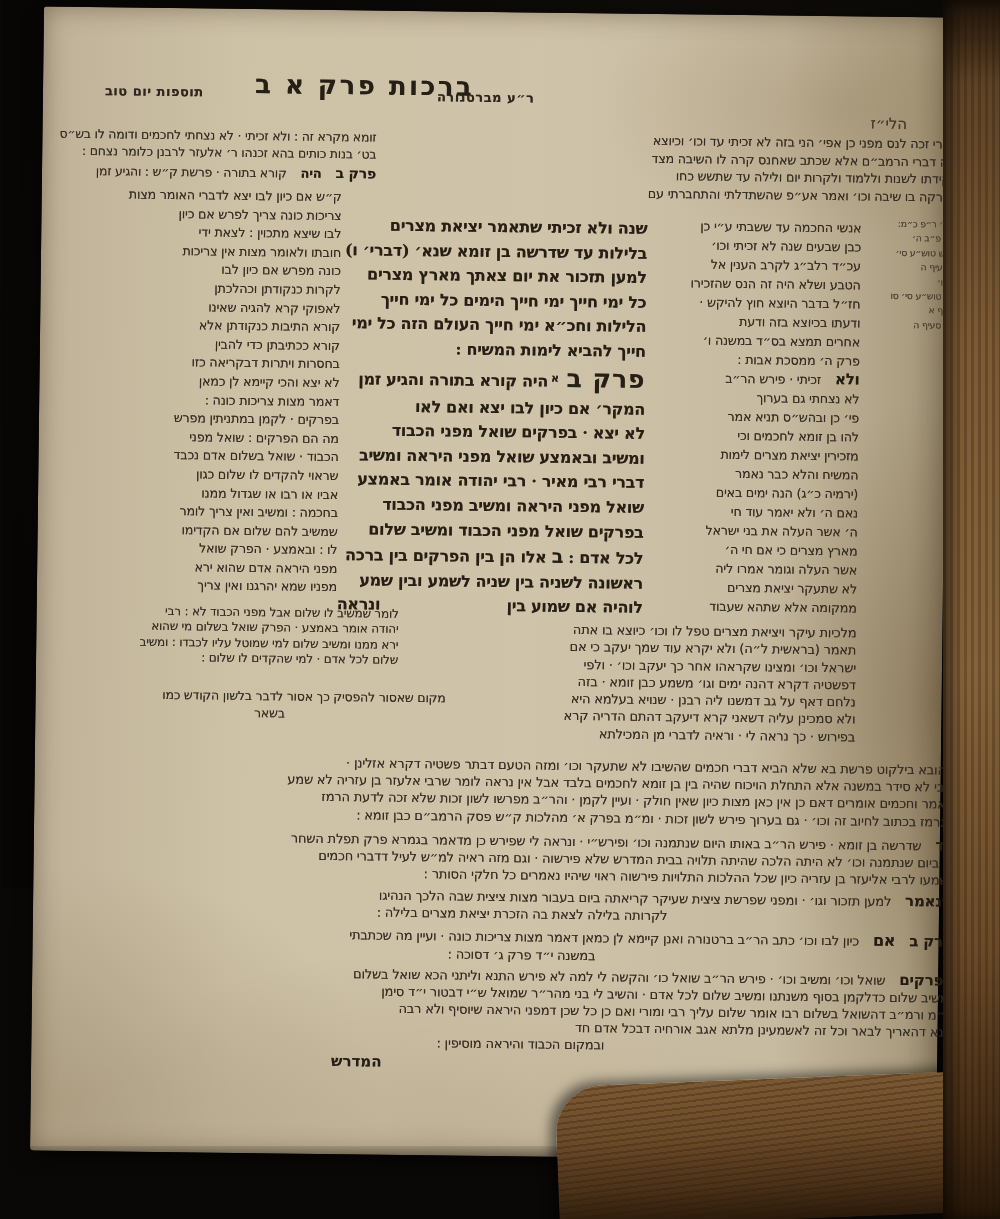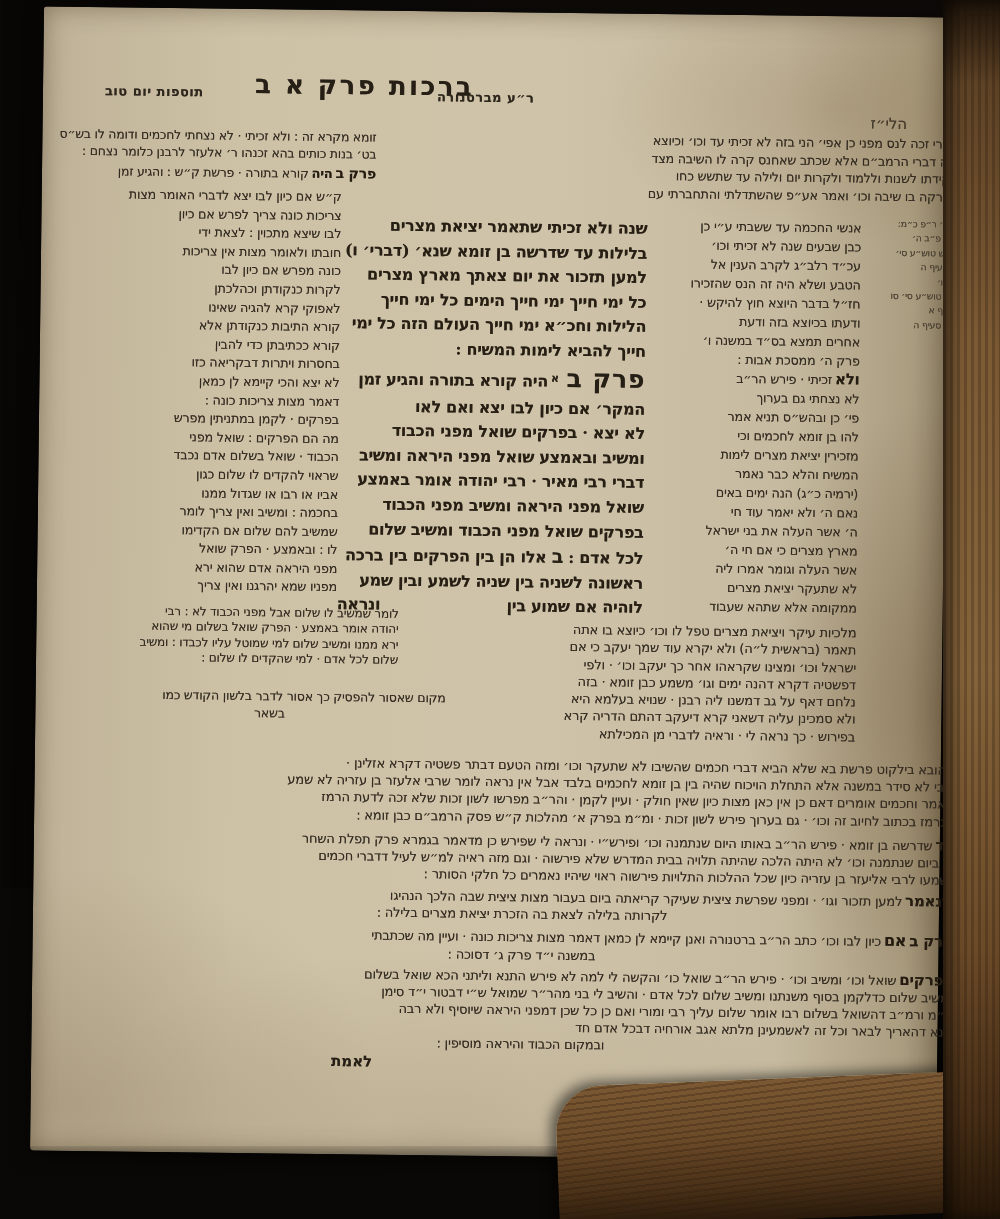--- a/index.html
+++ b/index.html
@@ -20,21 +20,21 @@
   .ln{direction:rtl;text-align:right;white-space:nowrap;color:#332b21;
     text-shadow:0 0 .5px rgba(46,35,22,.55);}
   .rashi{font-size:12.7px;line-height:18.6px;letter-spacing:-.2px;}
   .rashi-sm{font-size:12.4px;line-height:17.2px;letter-spacing:-.2px;}
   .sq{font-family:"DejaVu Serif","DejaVu Sans",sans-serif;font-weight:700;color:#261f15;}
   .mish .ln{font-size:16px;line-height:24.6px;font-family:"DejaVu Serif","DejaVu Sans",sans-serif;
     font-weight:700;color:#271f14;letter-spacing:-.3px;}
   .chapter-big{font-size:25px;letter-spacing:1px;margin-left:8px;}
   .m-marker{font-size:11px;vertical-align:top;margin-left:3px;color:#271f14;font-weight:700;}
   .lemma-sq{font-size:15px;font-family:"DejaVu Serif","DejaVu Sans",sans-serif;font-weight:700;
-    color:#241c11;margin-left:3px;}
+    color:#241c11;margin-left:14px;}
   .lemma-lg{font-size:16px;}
   .split{display:flex;justify-content:space-between;}
   .ctr{text-align:center;}
   .refs .ln{font-size:9.3px;line-height:14.4px;color:#4c4234;letter-spacing:-.2px;}
   #hdr-title{font-size:26px;letter-spacing:2.5px;}
   .hdr-small{font-size:13px;font-weight:700;color:#2e271d;letter-spacing:.5px;}
   #spine{position:absolute;right:0;top:0;width:58px;height:1219px;z-index:4;
     background:
       repeating-linear-gradient(90deg, rgba(30,18,8,.25) 0 3px, rgba(0,0,0,0) 3px 7px),
       linear-gradient(180deg,#1d1309 0%,#5f4326 7%,#7c5a34 28%,#85633a 55%,#6b4a28 78%,#452c15 92%,#241607 100%);
@@ -234,21 +234,21 @@
 
       <div class="ln rashi" style="line-height:17px;font-size:13px;margin-top:4px;">
         <span class="lemma-sq">בפרקים</span><span>שואל וכו׳ ומשיב וכו׳ · פירש הר״ב שואל כו׳ והקשה לי למה לא פירש התנא וליתני הכא שואל בשלום</span>
       </div>
       <div class="ln rashi" style="line-height:17px;font-size:13px;">ומשיב שלום כדלקמן בסוף משנתנו ומשיב שלום לכל אדם · והשיב לי בני מהר״ר שמואל ש״י דבטור י״ד סימן</div>
       <div class="ln rashi" style="line-height:17px;font-size:13px;">ר״מ ורמ״ב דהשואל בשלום רבו אומר שלום עליך רבי ומורי ואם כן כל שכן דמפני היראה שיוסיף ולא רבה</div>
       <div class="ln rashi" style="line-height:17px;font-size:13px;">תנא דהאריך לבאר וכל זה לאשמעינן מלתא אגב אורחיה דבכל אדם חד</div>
       <div class="ln rashi ctr" style="line-height:17px;font-size:13px;">ובמקום הכבוד והיראה מוסיפין :</div>
     </div>
 
-    <div class="abs ln sq" style="left:300px;top:1042px;font-size:15px;">לאמת</div>
+    <div class="abs ln sq" style="left:300px;top:1042px;font-size:15px;">המדרש</div>
 
   </div>
 
   <div id="stack"></div>
   <div id="spine"></div>
   <div id="bottom-shadow"></div>
 
 </div>
 
 </body></html>

